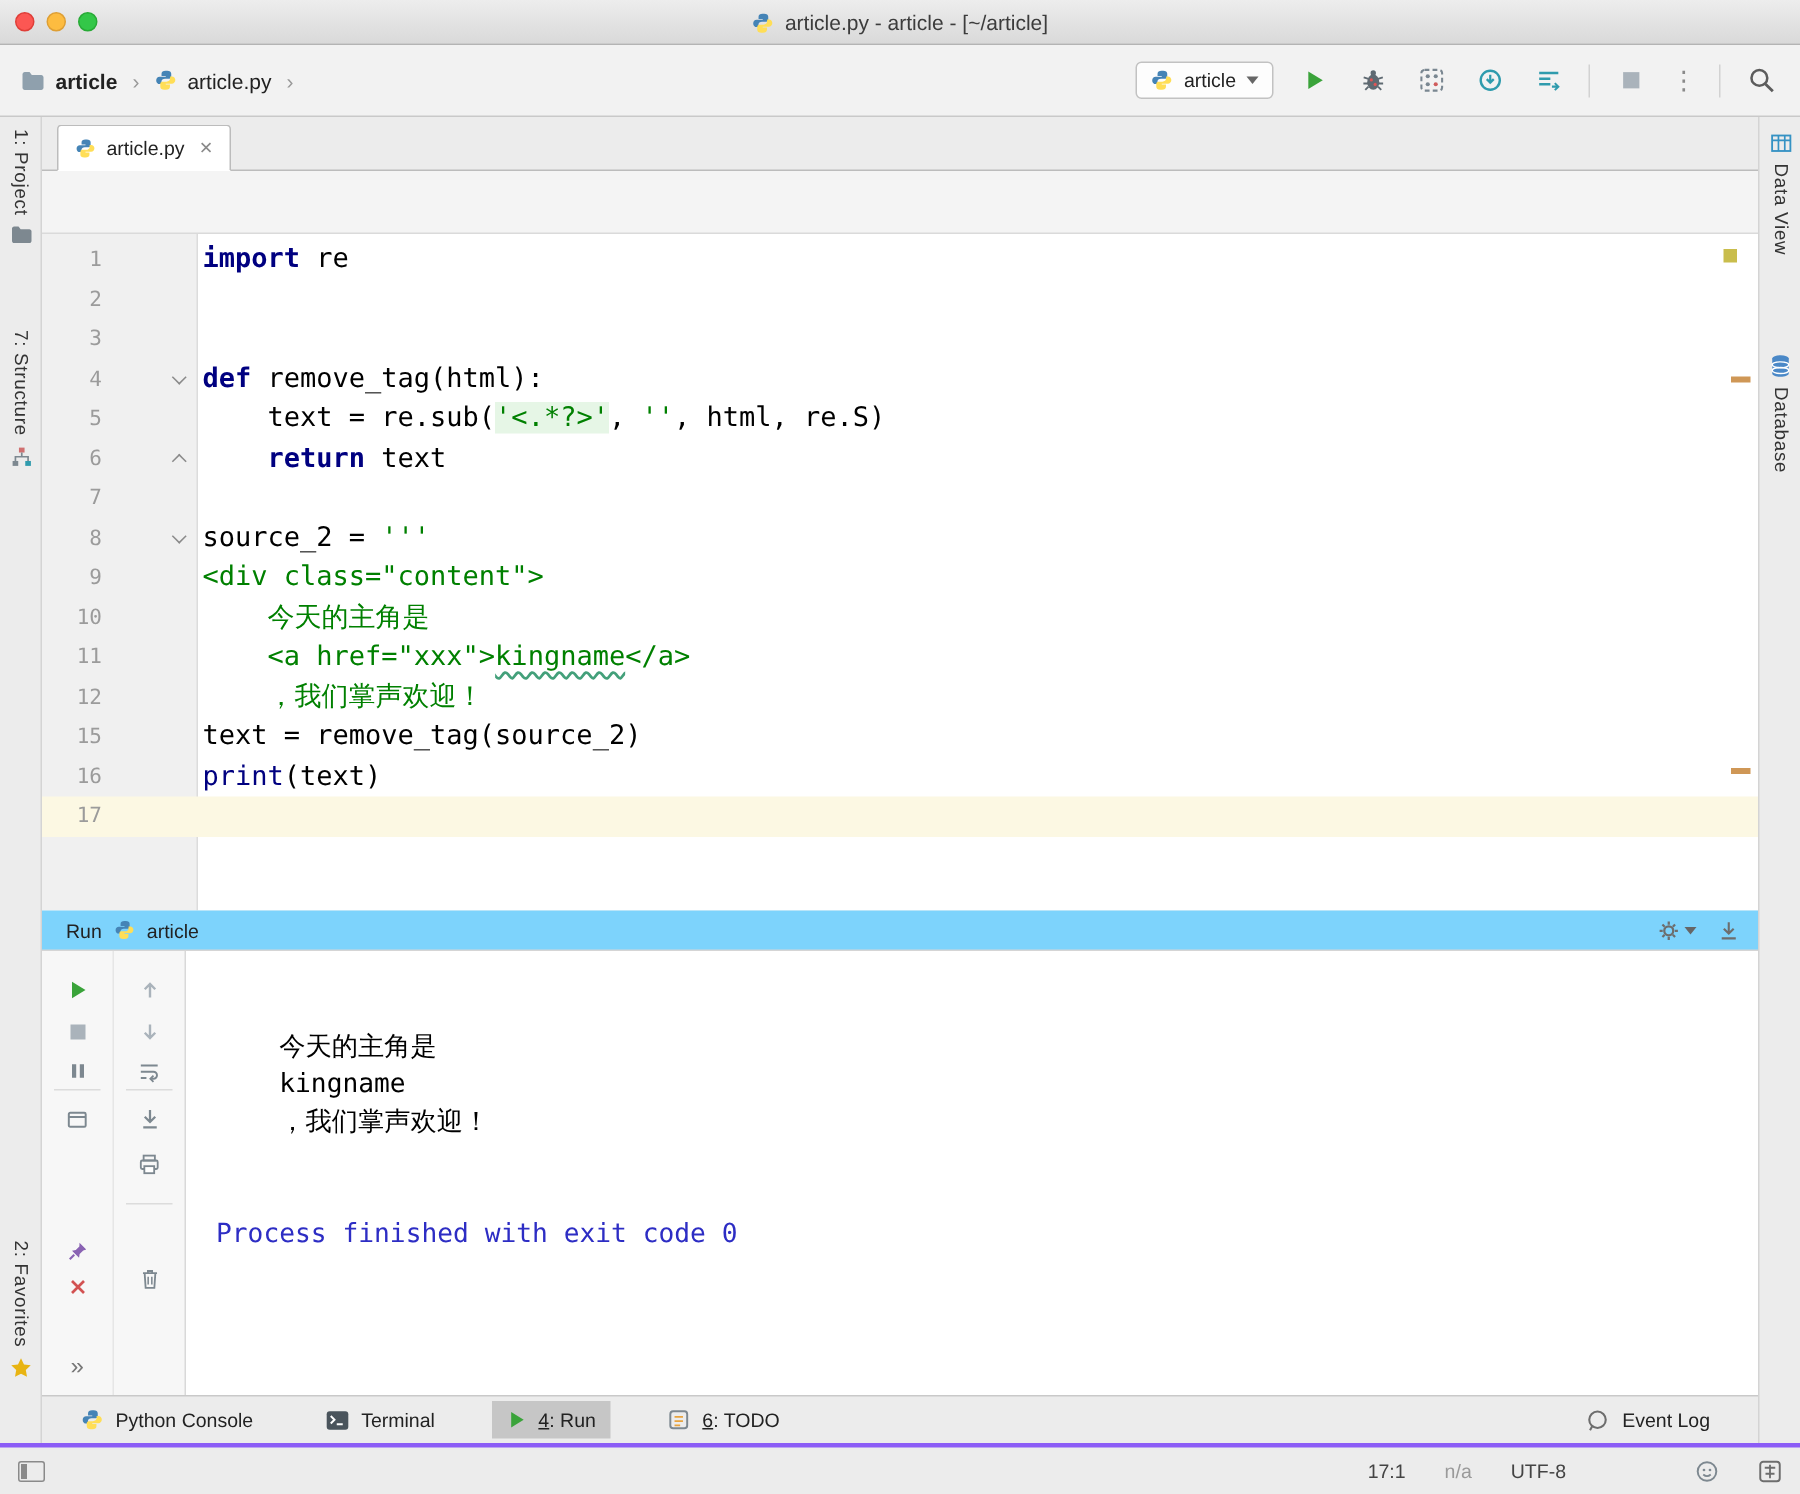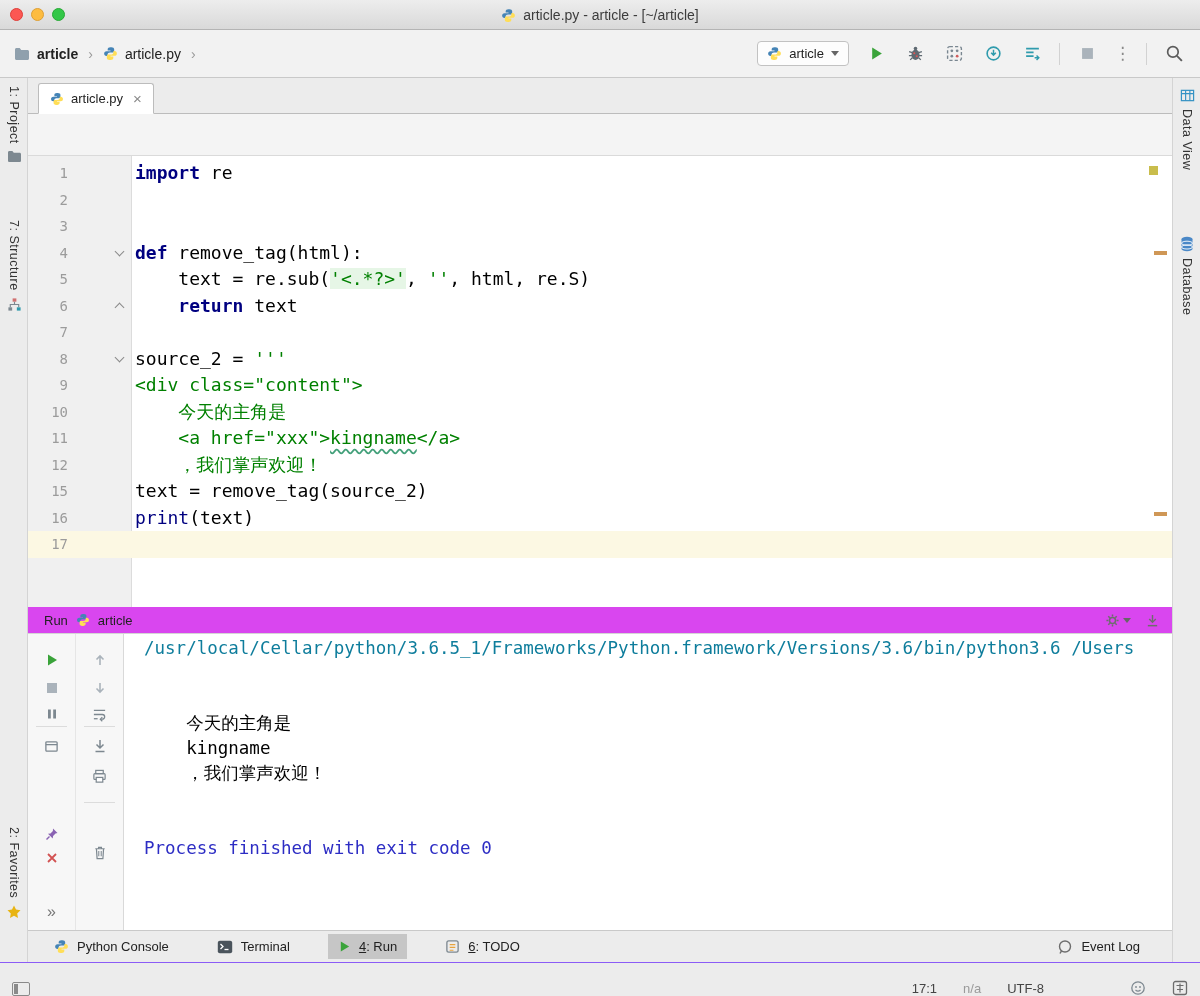--- a/index.html
+++ b/index.html
@@ -54,21 +54,21 @@
 .kw{color:var(--kw,#000080);font-weight:bold;}
 .b{color:var(--builtin,#000080);}
 .str{color:var(--str,#008000);}
 .strh{color:var(--str,#008000);background:var(--str-bg,#edfced);}
 .wavy{text-decoration-line:underline;text-decoration-style:wavy;text-decoration-color:#43a07a;text-underline-offset:4px;}
 .mark-top{position:absolute;right:14px;top:10px;width:9px;height:9px;background:#c9bd4c;}
 .mark1{position:absolute;right:5px;top:95px;width:13px;height:4px;background:#cf9756;}
 .mark2{position:absolute;right:5px;top:356px;width:13px;height:4px;background:#cf9756;}
 
 
-.run-header{position:absolute;left:28px;top:607px;width:1144px;height:27px;background:#d946ef;border-bottom:1px solid #d5d5d5;display:flex;align-items:center;gap:8px;padding:0 12px 0 16px;font-size:13px;}
+.run-header{position:absolute;left:28px;top:607px;width:1144px;height:27px;background:#7dd3fc;border-bottom:1px solid #d5d5d5;display:flex;align-items:center;gap:8px;padding:0 12px 0 16px;font-size:13px;}
 .rh-right{margin-left:auto;display:flex;align-items:center;gap:14px;}
 .run-body{position:absolute;left:28px;top:634px;width:1144px;height:296px;background:#fff;overflow:hidden;}
 .tbcol{position:absolute;top:0;bottom:0;background:#f7f7f7;}
 .tbcol1{left:0;width:48px;border-right:1px solid #e6e6e6;}
 .tbcol2{left:48px;width:48px;border-right:1px solid #d9d9d9;}
 .tbtn{position:absolute;left:50%;transform:translateX(-50%);width:24px;height:24px;display:flex;align-items:center;justify-content:center;}
 .tsep{position:absolute;left:8px;right:8px;height:1px;background:#dcdcdc;}
 .more-glyph{color:#777;font-size:16px;}
 .console{position:absolute;left:96px;right:0;top:0;bottom:0;overflow:hidden;padding:2px 0 0 20px;}
 .conl{font-family:"DejaVu Sans Mono","Liberation Mono",monospace;font-size:17.5px;height:25px;line-height:25px;white-space:pre;color:#000;}
@@ -76,21 +76,21 @@
 .conl.info{color:var(--console-info,#2d2dc4);}
 
 
 .bottom-bar{position:absolute;left:28px;top:930px;width:1144px;height:32px;background:#ececec;border-top:1px solid #c9c9c9;display:flex;align-items:center;gap:28px;padding-left:16px;font-size:13px;}
 .bb-btn{display:flex;align-items:center;gap:8px;padding:5px 10px;}
 .bb-btn.active{background:#c6c6c6;}
 .mn{text-decoration:underline;}
 .bb-right{margin-left:auto;margin-right:22px;display:flex;align-items:center;gap:8px;}
 
 
-.statusbar{position:absolute;left:0;top:962px;width:1200px;height:34px;background:#ececec;border-top:1px solid #8b5cf6;display:flex;align-items:flex-end;font-size:13px;color:#444;padding:0 12px;}
+.statusbar{position:absolute;left:0;top:962px;width:1200px;height:34px;background:#ececec;border-top:3px solid #8b5cf6;display:flex;align-items:center;font-size:13px;color:#444;padding:0 12px;}
 .tw-toggle{width:18px;height:14px;border:1.5px solid #8a8a8a;border-radius:2px;position:relative;}
 .tw-toggle::before{content:"";position:absolute;left:1px;top:1px;bottom:1px;width:4px;background:#8a8a8a;}
 .sb-right{margin-left:auto;display:flex;align-items:center;gap:26px;}
 .dim{color:#9a9a9a;}
 .sb-spacer{width:34px;}
 </style>
 </head>
 <body>
 
 <div class="titlebar">
@@ -381,21 +381,20 @@
       </span>
     <span class="tsep" style="top:168px;"></span>
     <span class="tbtn" style="top:206px;">
         <svg width="14" height="15" viewBox="0 0 14 16">
           <path d="M2 4h10M5.5 4V2.5h3V4M3.2 4l.7 10.5h6.2L10.8 4" fill="none" stroke="#7d8890" stroke-width="1.3"></path>
           <path d="M5.7 6.5v5.5M8.3 6.5v5.5" stroke="#7d8890" stroke-width="1.1"></path>
         </svg>
       </span>
   </div>
   <div class="console" id="console-output">
-      <div class="conl sys">/usr/local/Cellar/python/3.6.5_1/Frameworks/Python.framework/Versions/3.6/bin/python3.6 /Users</div>
       <div class="conl"></div>
       <div class="conl"></div>
       <div class="conl">    今天的主角是</div>
       <div class="conl">    kingname</div>
       <div class="conl">    ，我们掌声欢迎！</div>
       <div class="conl"></div>
       <div class="conl"></div>
       <div class="conl info">Process finished with exit code 0</div>
     </div>
 </div>

